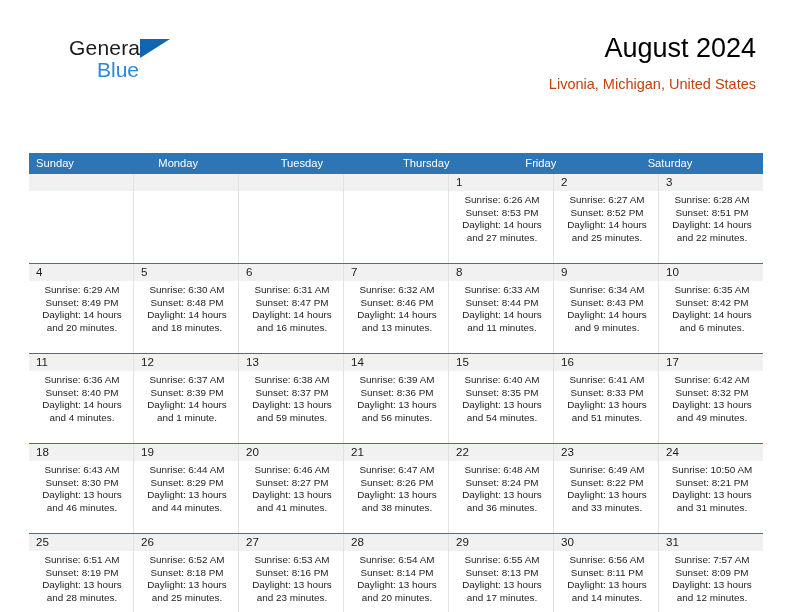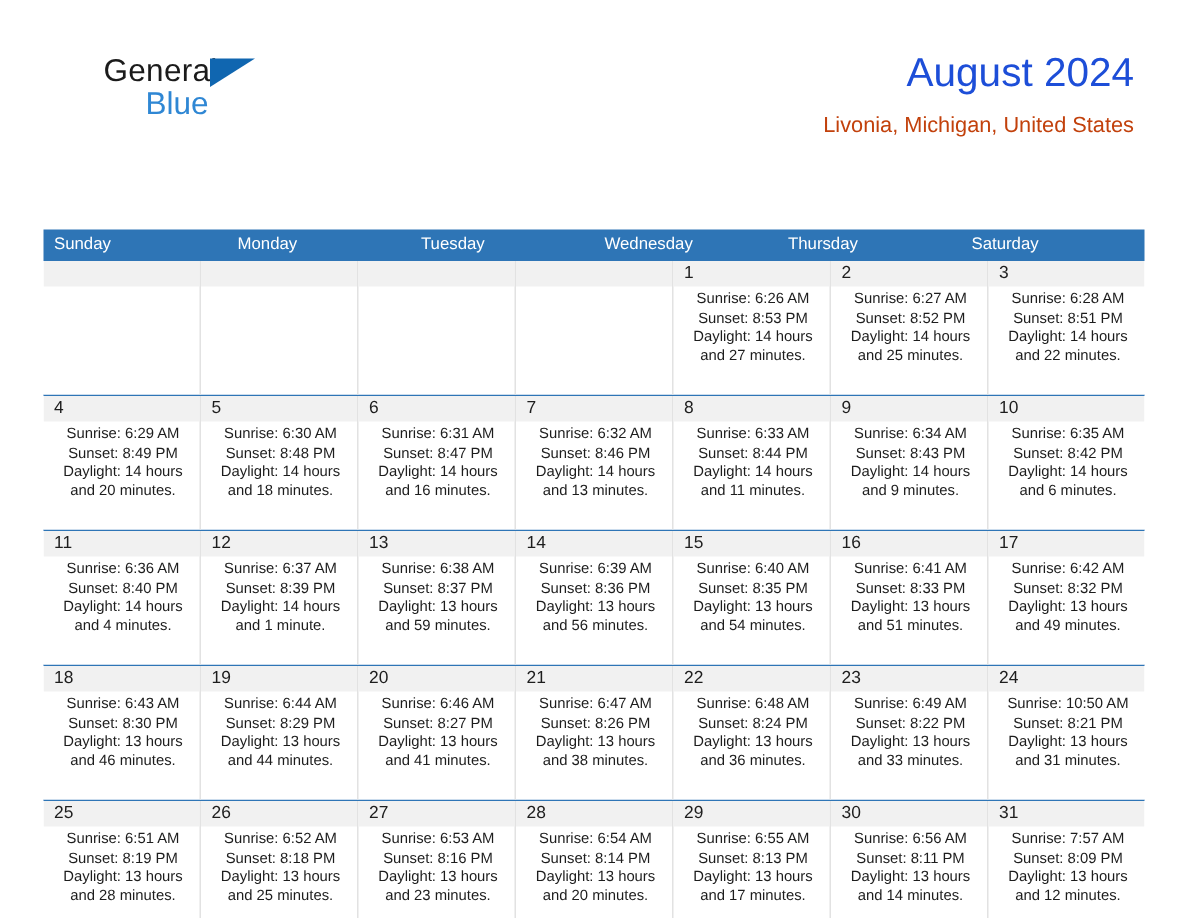--- a/index.html
+++ b/index.html
@@ -61,21 +61,21 @@
     top: 22px;
     font-size: 21px;
     color: #2f87d4;
     font-family: "Liberation Sans", sans-serif;
   }
   .title {
     position: absolute;
     right: 36px;
     top: 33px;
     font-size: 27px;
-    color: #1d4ed8;
+    color: #000000;
     text-align: right;
     white-space: nowrap;
   }
   .subtitle {
     position: absolute;
     right: 36px;
     top: 76px;
     font-size: 14.5px;
     color: #c2410c;
     text-align: left;
@@ -163,22 +163,22 @@
     </div>
     <div class="title">August 2024</div>
     <div class="subtitle">Livonia, Michigan, United States</div>
   </div>
 
   <div class="calendar">
     <div class="weekdays" id="weekday-row">
         <div class="weekday">Sunday</div>
         <div class="weekday">Monday</div>
         <div class="weekday">Tuesday</div>
-        <div class="weekday">Wednesday</div>
         <div class="weekday">Thursday</div>
+        <div class="weekday">Friday</div>
         <div class="weekday">Saturday</div>
       </div>
     <div id="calendar-body">
         <div class="week">
           <div class="daycell empty">
             <div class="daynum"></div>
           </div>
           <div class="daycell empty">
             <div class="daynum"></div>
           </div>

